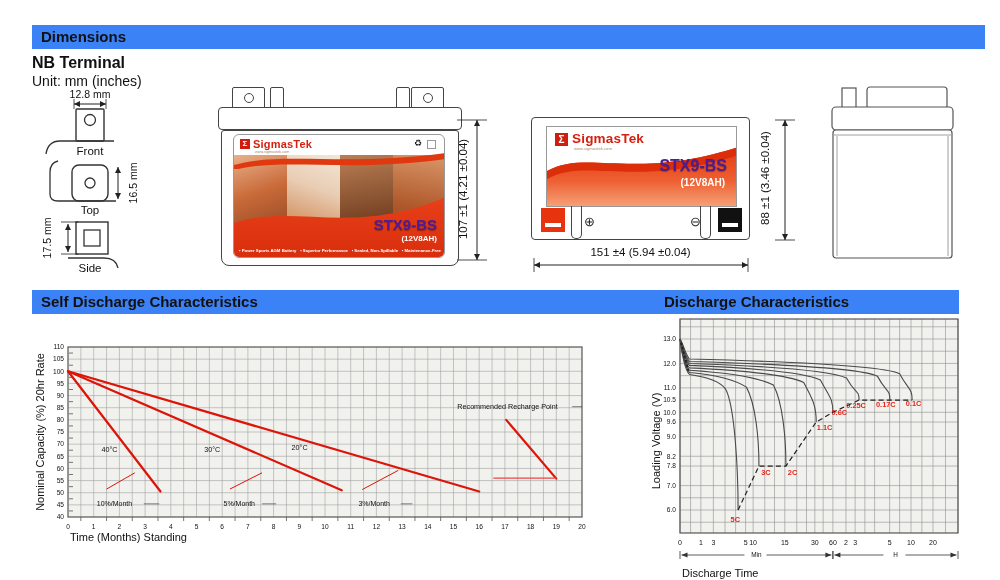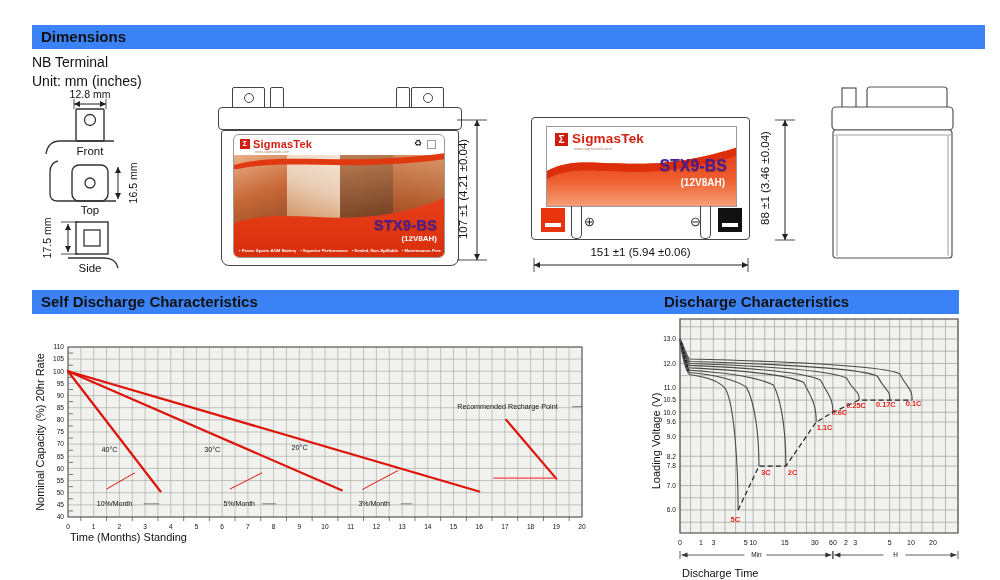--- a/index.html
+++ b/index.html
@@ -1,19 +1,19 @@
 <!DOCTYPE html>
 <html><head>
 <meta charset="utf-8">
 <style>
   * { margin:0; padding:0; box-sizing:border-box; }
   html,body { width:1000px; height:580px; background:#fff; font-family:"Liberation Sans", sans-serif; color:#111; overflow:hidden; }
   .abs { position:absolute; }
   .section-bar { position:absolute; background:#3b82f6; font-weight:bold; font-size:15px; line-height:24px; height:24px; padding-left:9px; color:#111; }
-  #nb-heading { position:absolute; left:32px; top:54px; font-size:14px; font-weight:normal; }
+  #nb-heading { position:absolute; left:32px; top:54px; font-size:16px; font-weight:bold; }
   #nb-unit { position:absolute; left:32px; top:73px; font-size:14px; }
   svg text { font-family:"Liberation Sans", sans-serif; }
   
   #front-batt { position:absolute; left:218px; top:85px; width:244px; height:181px; }
   .tab { position:absolute; background:#fff; border:1.5px solid #444; border-radius:2px 2px 0 0; }
   .tab .hole { position:absolute; width:10px; height:10px; border:1.2px solid #444; border-radius:50%; left:50%; top:50%; transform:translate(-50%,-50%); background:#fff; }
   #front-lid { position:absolute; left:0; top:22px; width:244px; height:23px; background:#fff; border:1.5px solid #444; border-radius:4px; }
   #front-body { position:absolute; left:3px; top:45px; width:238px; height:136px; background:#fff; border:1.5px solid #444; border-radius:3px 3px 8px 8px; }
   #front-label { position:absolute; left:11px; top:3px; width:212px; height:124px; border:1px solid #999; border-radius:6px; overflow:hidden; background:#fff; }
   .logo-box { position:absolute; background:#cf1d0e; color:#fff; font-weight:bold; text-align:center; }
@@ -167,21 +167,21 @@
     </div>
 </div>
 
 <svg class="abs" style="left:775px; top:113px;" width="24" height="135" viewBox="0 0 24 135">
   <line x1="10" y1="7" x2="10" y2="127" stroke="#222" stroke-width="1" marker-start="url(#aL)" marker-end="url(#aR)"></line>
   <line x1="0" y1="7" x2="20" y2="7" stroke="#222" stroke-width="0.8"></line>
   <line x1="0" y1="127" x2="20" y2="127" stroke="#222" stroke-width="0.8"></line>
 </svg>
 <div class="dim-text rot" style="left:692px; top:172px; width:145px;">88 ±1 (3.46 ±0.04)</div>
 
-<div class="dim-text" style="left:568px; top:246px; width:145px;">151 ±1 (5.94 ±0.06)</div>
+<div class="dim-text" style="left:568px; top:246px; width:145px;">151 ±4 (5.94 ±0.04)</div>
 <svg class="abs" style="left:528px; top:258px;" width="226" height="14" viewBox="0 0 226 14">
   <line x1="6" y1="7" x2="220" y2="7" stroke="#222" stroke-width="1" marker-start="url(#aL)" marker-end="url(#aR)"></line>
   <line x1="6" y1="0" x2="6" y2="14" stroke="#222" stroke-width="0.8"></line>
   <line x1="220" y1="0" x2="220" y2="14" stroke="#222" stroke-width="0.8"></line>
 </svg>
 
 <svg class="abs" style="left:825px; top:80px;" width="135" height="185" viewBox="0 0 135 185">
   <rect x="17" y="8" width="14" height="21" fill="#fff" stroke="#555" stroke-width="1.2"></rect>
   <rect x="42" y="7" width="80" height="22" rx="3" fill="#fff" stroke="#555" stroke-width="1.2"></rect>
   <rect x="7" y="27" width="121" height="23" rx="4" fill="#fff" stroke="#555" stroke-width="1.2"></rect>

